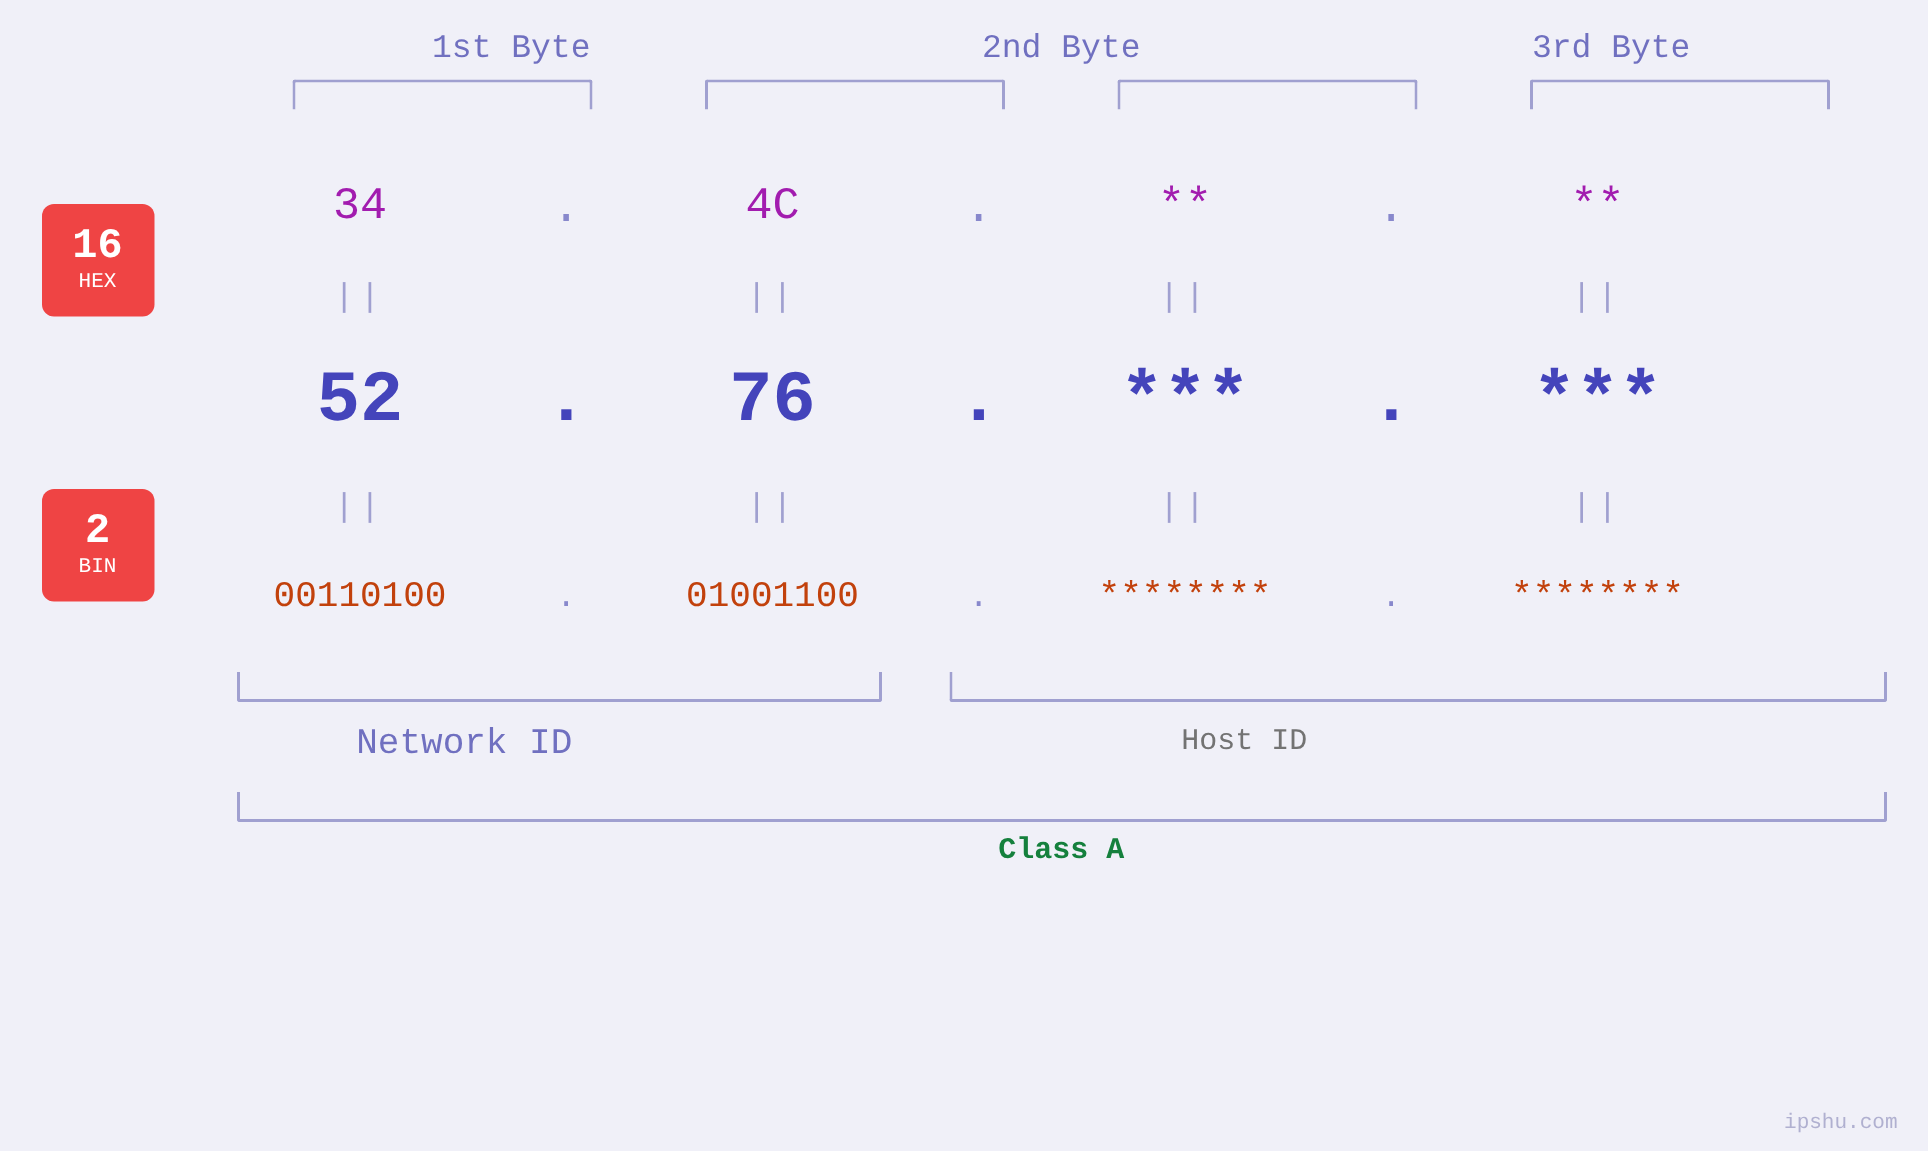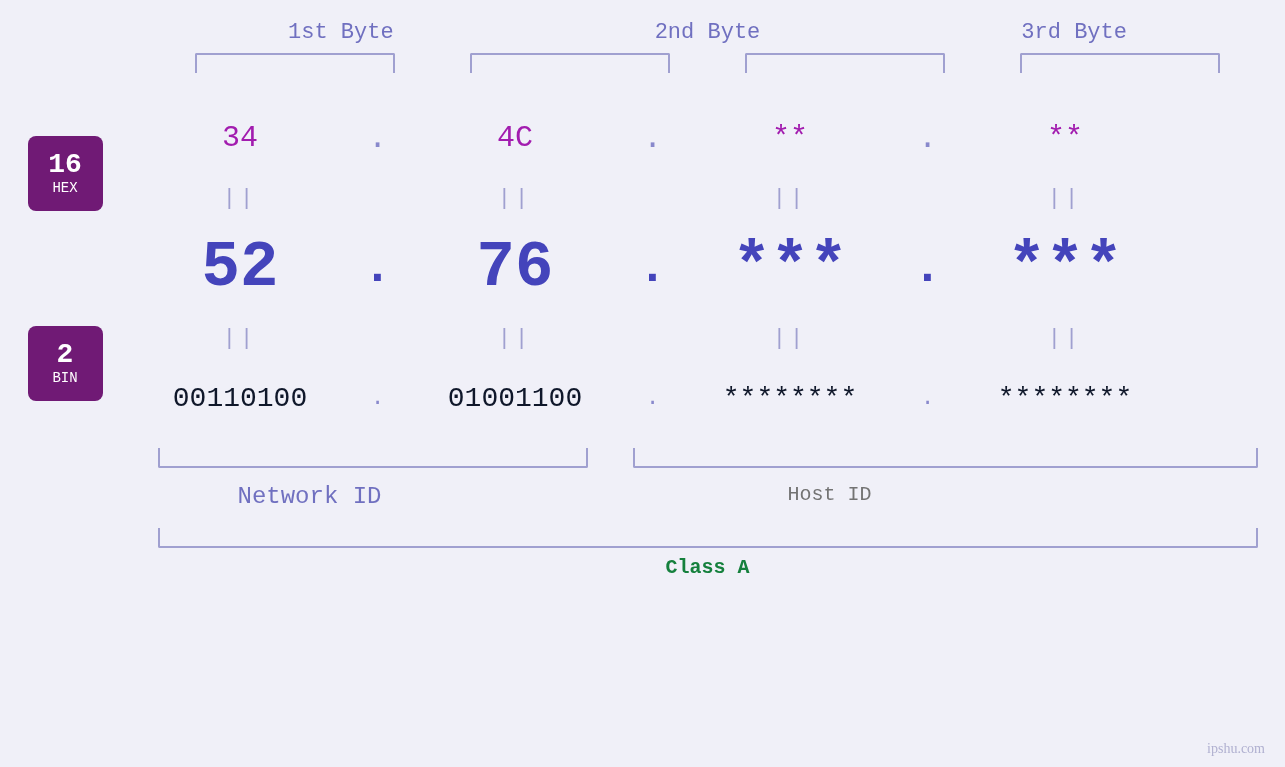--- a/index.html
+++ b/index.html
@@ -70,21 +70,21 @@
       display: flex;
       flex-direction: column;
       width: 130px;
       align-items: center;
       justify-content: space-around;
       padding: 0 10px;
       gap: 30px;
     }
 
     .base-badge {
-      background-color: #701a75;
+      background-color: #ef4444;
       color: white;
       border-radius: 8px;
       width: 75px;
       height: 75px;
       display: flex;
       flex-direction: column;
       align-items: center;
       justify-content: center;
       font-family: 'Courier New', Courier, monospace;
     }
@@ -166,36 +166,36 @@
     .equals-sign {
       color: #a0a0d0;
       font-size: 22px;
       font-family: 'Courier New', Courier, monospace;
       letter-spacing: 4px;
     }
 
     
     .dec-value {
       color: #4444bb;
-      font-size: 64px;
+      font-size: 48px;
       font-family: 'Courier New', Courier, monospace;
       font-weight: bold;
     }
 
     .dec-dot {
       color: #4444bb;
       font-size: 48px;
       font-family: 'Courier New', Courier, monospace;
       font-weight: bold;
     }
 
     
     .bin-value {
-      color: #0f172a;
-      font-size: 28px;
+      color: #c2410c;
+      font-size: 24px;
       font-family: 'Courier New', Courier, monospace;
     }
 
     .bin-dot {
       color: #8888cc;
       font-size: 22px;
       font-family: 'Courier New', Courier, monospace;
     }
 
     
@@ -286,21 +286,21 @@
       font-weight: bold;
     }
 
     
     .watermark {
       position: absolute;
       bottom: 10px;
       right: 20px;
       color: #b0b0d0;
       font-size: 14px;
-      font-family: Liberation Serif, serif;
+      font-family: Liberation Mono, monospace;
     }
 
     .dec-row {
       height: 110px;
     }
   </style>
 </head>
 <body>
 
 <div class="main-container">

